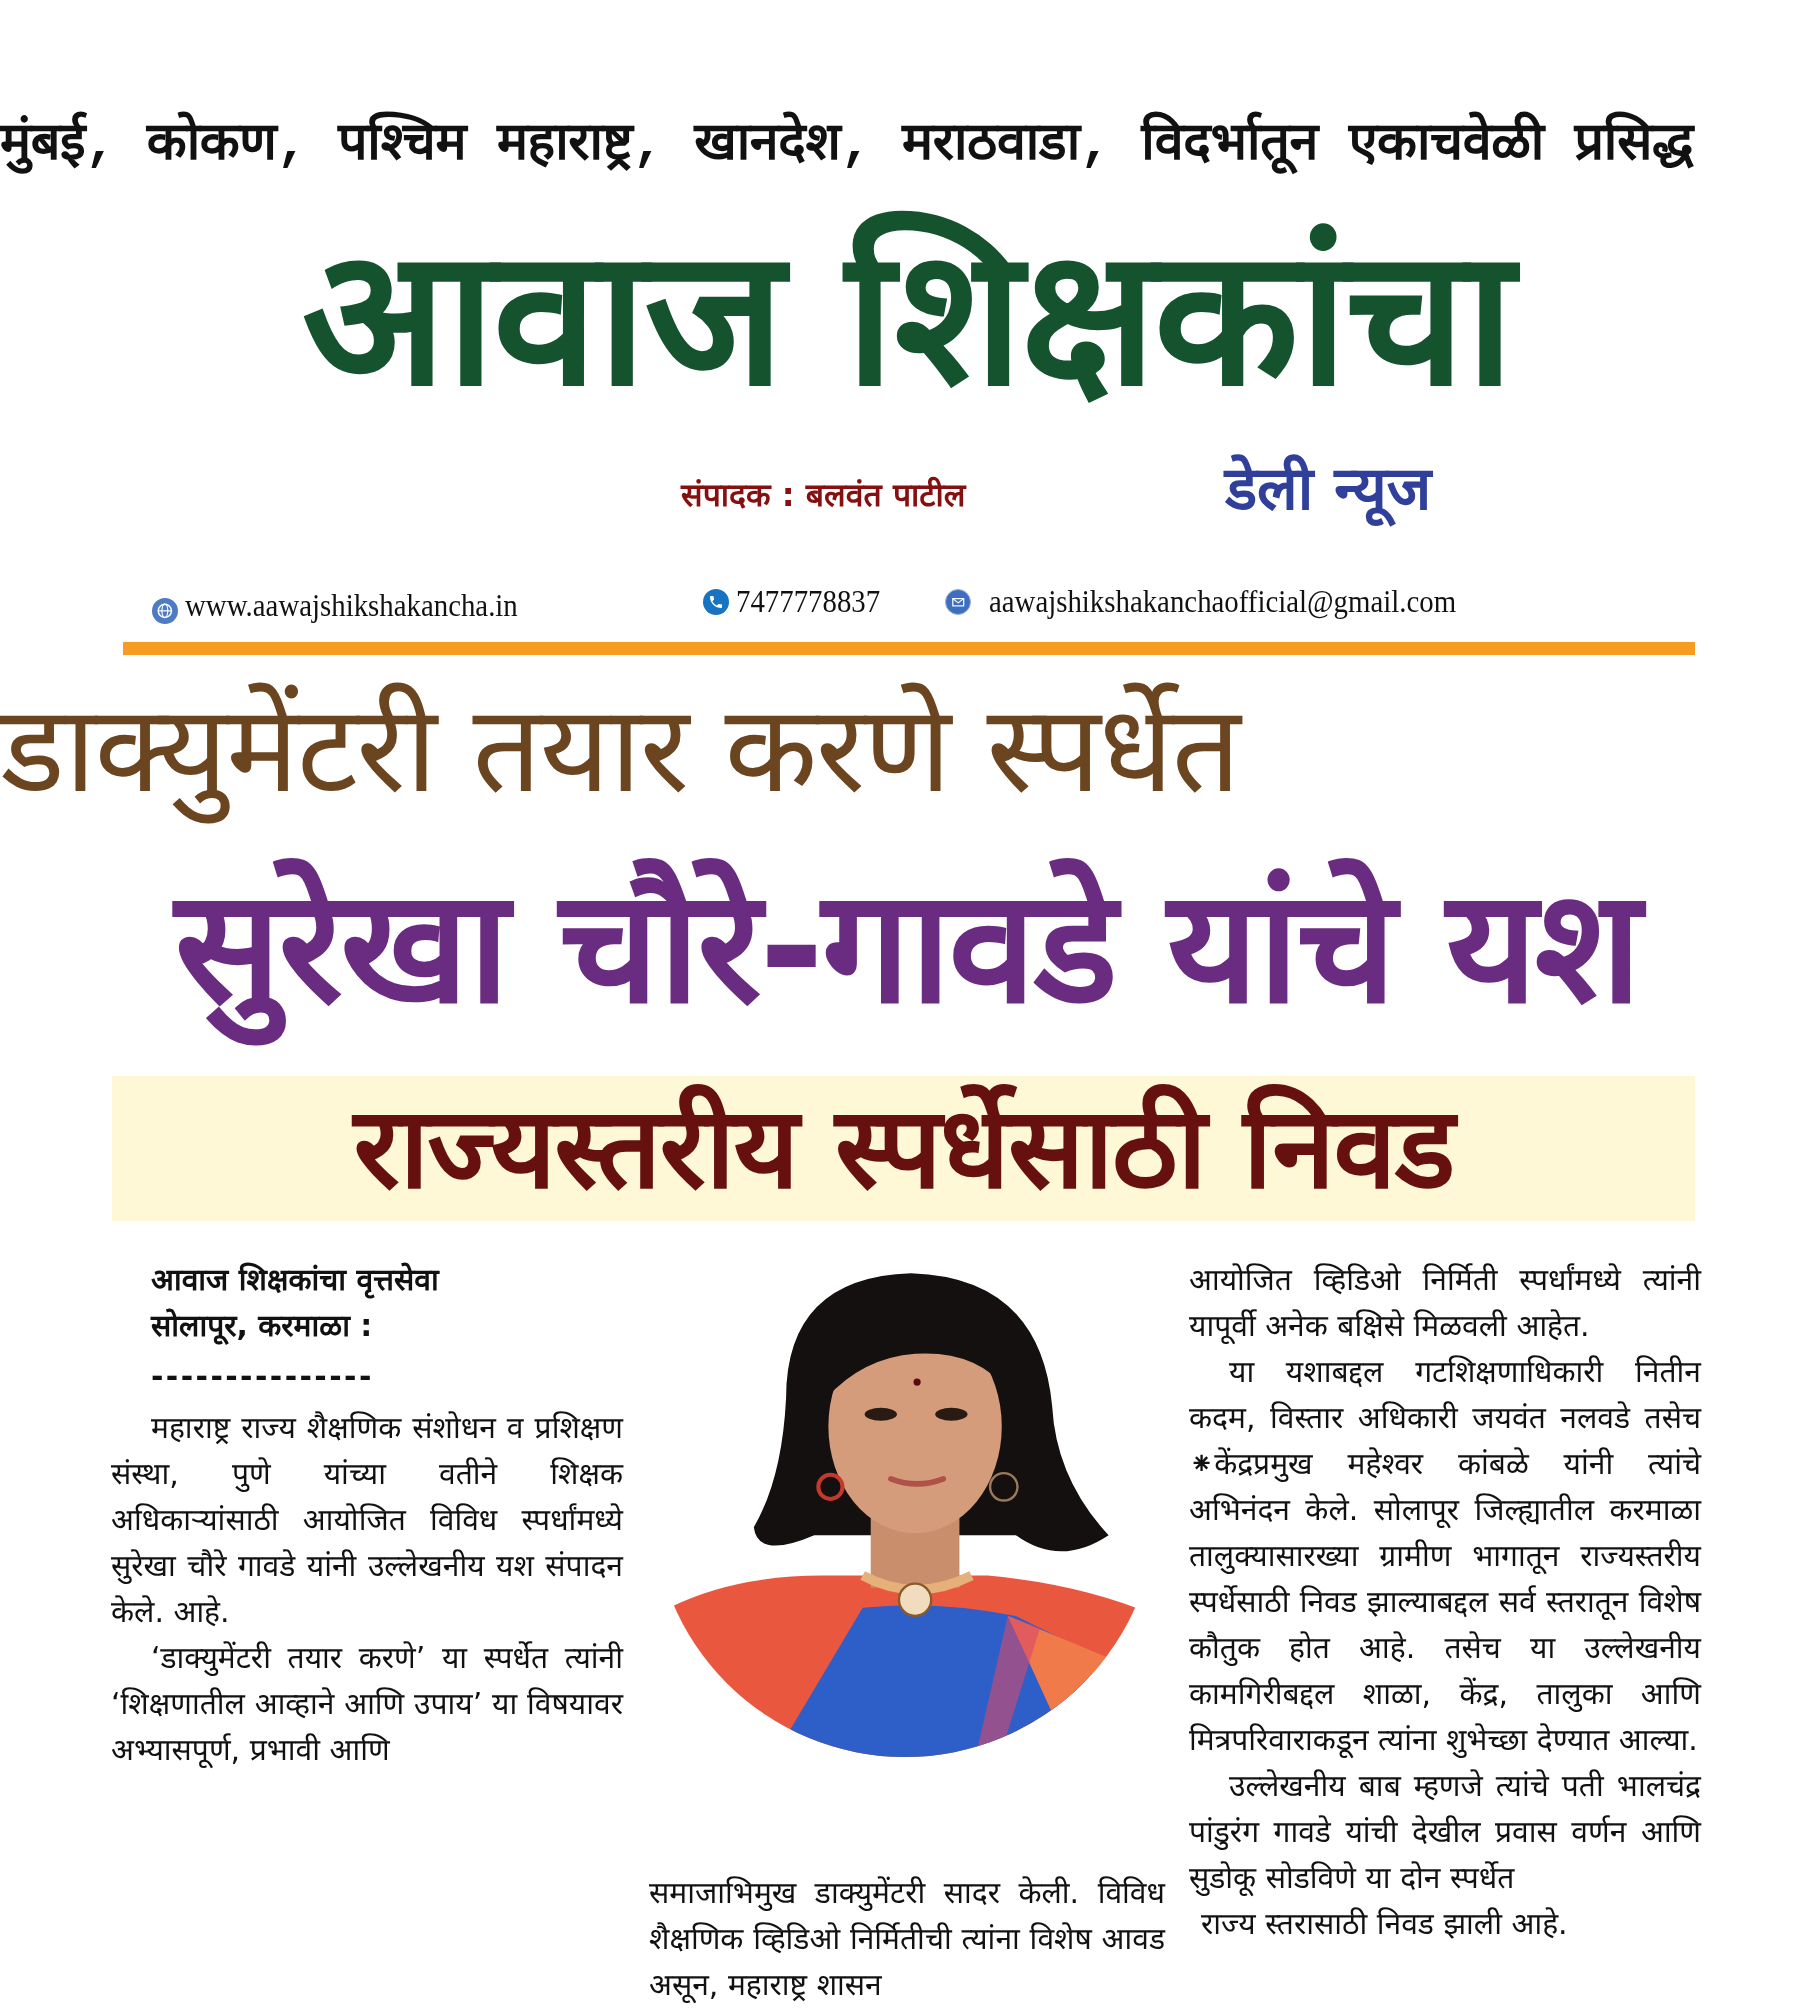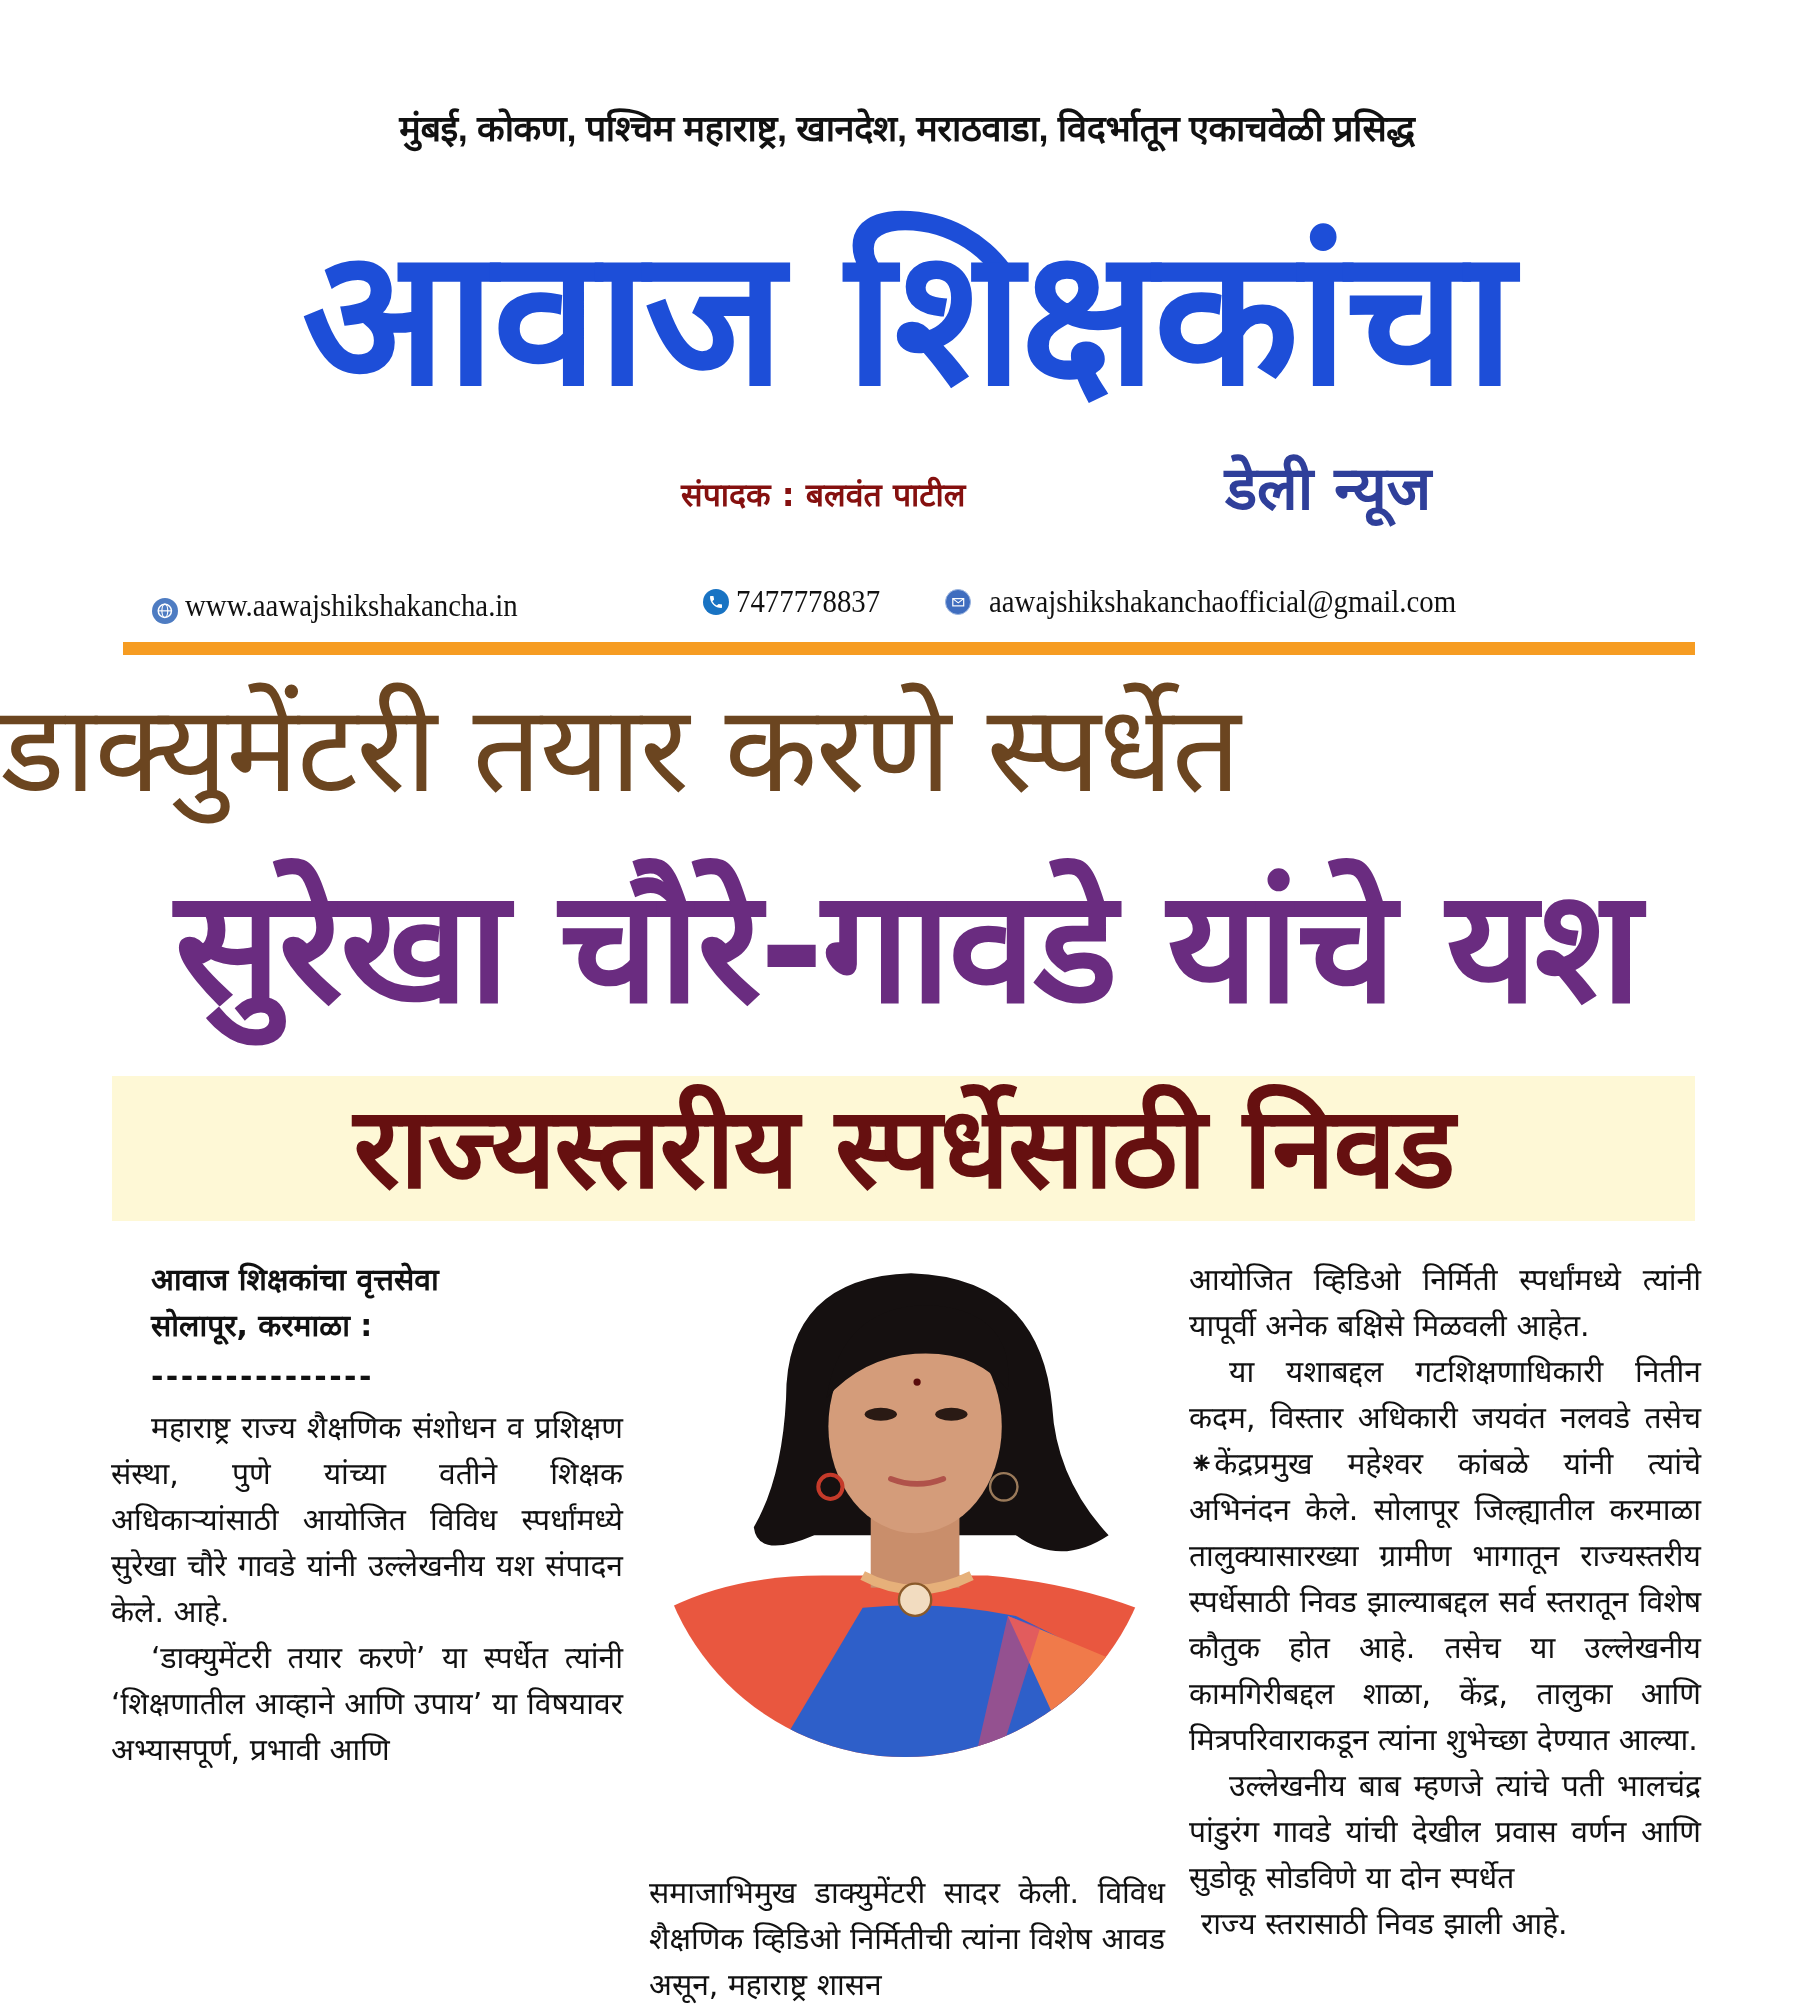--- a/index.html
+++ b/index.html
@@ -3,29 +3,29 @@
   <meta charset="utf-8">
   <style>
     * { margin: 0; padding: 0; box-sizing: border-box; }
     html, body { width: 1814px; height: 2242px; background: #ffffff; overflow: hidden; }
     body { position: relative; font-family: "DejaVu Sans", sans-serif; color: #111; }
 
     .abs { position: absolute; }
 
     
     .tagline {
-      left: 0; width: 1814px; top: 103px; text-align: center;
-      font-size: 36px; font-weight: bold; color: #111; letter-spacing: -0.4px;
-      font-family: Liberation Sans, sans-serif;
+      left: 0; width: 1814px; top: 103px; text-align: left;
+      font-size: 52px; font-weight: bold; color: #111; letter-spacing: -0.4px;
+      font-family: Liberation Mono, monospace;
     }
 
     
     .masthead {
       left: 0; width: 1814px; top: 193px; text-align: center;
-      font-size: 189px; font-weight: bold; color: #1d4ed8; line-height: 250px;
+      font-size: 189px; font-weight: bold; color: #14532d; line-height: 250px;
       letter-spacing: -2.4px;
       font-family: "DejaVu Sans", sans-serif;
     }
     .editor {
       left: 681px; top: 472px; font-size: 32px; font-weight: bold; color: #85100F;
       font-family: "DejaVu Sans", sans-serif;
     }
     .daily-news {
       left: 1225px; top: 445px; font-size: 60px; font-weight: bold; color: #2F3F9A;
       font-family: "DejaVu Sans", sans-serif;

